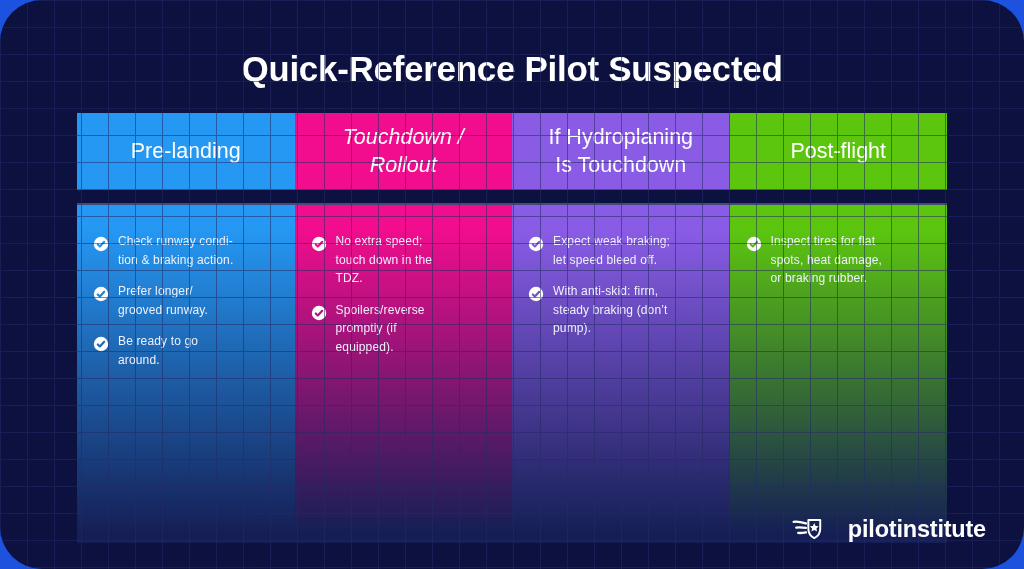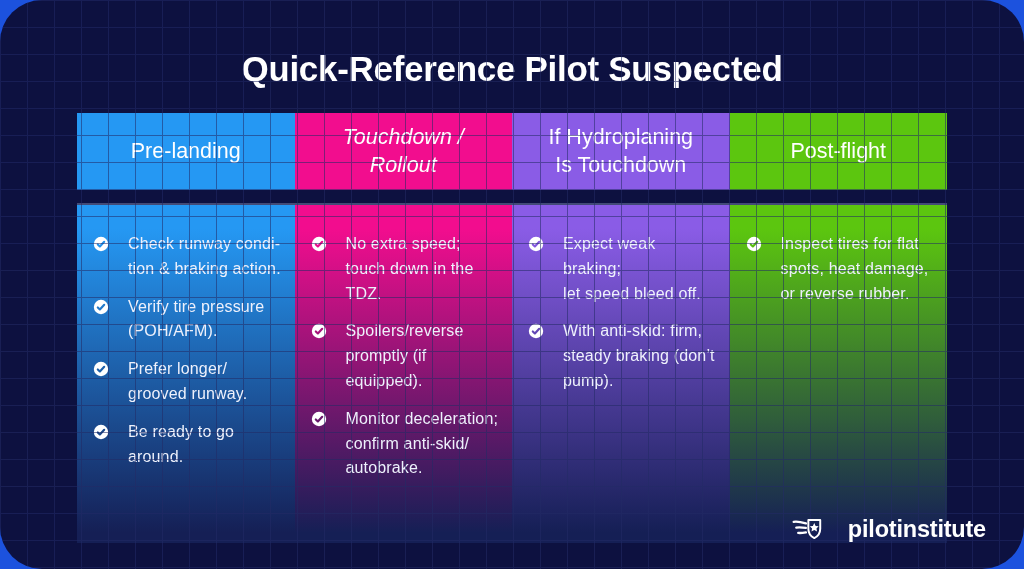--- a/index.html
+++ b/index.html
@@ -32,22 +32,22 @@
     line-height:1.28;white-space:pre-line;
   }
   .bodies{display:flex;margin-top:13px;height:340px}
   .bcell{
     flex:1;box-sizing:border-box;
     background:linear-gradient(180deg,var(--c) 0%,var(--c) 7%,var(--fade,#151f55) 97%);
     border-top:2px solid rgba(255,255,255,.2);
     padding:27px 12px 0 16px;
   }
   .item{
-    display:flex;gap:19px;margin-bottom:13px;
-    color:#eef1fc;font-size:16px;line-height:1.55;letter-spacing:.15px;
+    display:flex;gap:9px;margin-bottom:13px;
+    color:#eef1fc;font-size:12px;line-height:1.55;letter-spacing:.15px;
   }
   .check{flex:0 0 auto;margin-top:4px}
   .itext{white-space:pre-line}
   .logo{
     position:absolute;right:38px;bottom:25px;z-index:6;
     display:flex;align-items:center;gap:20px;
   }
   .logo-text{color:#fff;font-size:23.5px;font-weight:700;letter-spacing:-.2px}
 </style>
 </head>
@@ -70,31 +70,20 @@
           <div class="item">
             <svg class="check" width="16" height="16" viewBox="0 0 24 24">
               <mask id="ck-0-0">
                 <rect width="24" height="24" fill="#fff"></rect>
                 <path d="M7.2 12.6l3.1 3.1 6.5-7" fill="none" stroke="#000" stroke-width="3.2" stroke-linecap="round" stroke-linejoin="round"></path>
               </mask>
               <circle cx="12" cy="12" r="10.8" fill="#fff" mask="url(#ck-0-0)"></circle>
             </svg>
             <span class="itext">Check runway condi-
 tion &amp; braking action.</span>
-          </div>
-          <div class="item">
-            <svg class="check" width="16" height="16" viewBox="0 0 24 24">
-              <mask id="ck-0-1">
-                <rect width="24" height="24" fill="#fff"></rect>
-                <path d="M7.2 12.6l3.1 3.1 6.5-7" fill="none" stroke="#000" stroke-width="3.2" stroke-linecap="round" stroke-linejoin="round"></path>
-              </mask>
-              <circle cx="12" cy="12" r="10.8" fill="#fff" mask="url(#ck-0-1)"></circle>
-            </svg>
-            <span class="itext">Verify tire pressure
-(POH/AFM).</span>
           </div>
           <div class="item">
             <svg class="check" width="16" height="16" viewBox="0 0 24 24">
               <mask id="ck-0-2">
                 <rect width="24" height="24" fill="#fff"></rect>
                 <path d="M7.2 12.6l3.1 3.1 6.5-7" fill="none" stroke="#000" stroke-width="3.2" stroke-linecap="round" stroke-linejoin="round"></path>
               </mask>
               <circle cx="12" cy="12" r="10.8" fill="#fff" mask="url(#ck-0-2)"></circle>
             </svg>
             <span class="itext">Prefer longer/
@@ -130,32 +119,20 @@
               <mask id="ck-1-1">
                 <rect width="24" height="24" fill="#fff"></rect>
                 <path d="M7.2 12.6l3.1 3.1 6.5-7" fill="none" stroke="#000" stroke-width="3.2" stroke-linecap="round" stroke-linejoin="round"></path>
               </mask>
               <circle cx="12" cy="12" r="10.8" fill="#fff" mask="url(#ck-1-1)"></circle>
             </svg>
             <span class="itext">Spoilers/reverse
 promptly (if
 equipped).</span>
           </div>
-          <div class="item">
-            <svg class="check" width="16" height="16" viewBox="0 0 24 24">
-              <mask id="ck-1-2">
-                <rect width="24" height="24" fill="#fff"></rect>
-                <path d="M7.2 12.6l3.1 3.1 6.5-7" fill="none" stroke="#000" stroke-width="3.2" stroke-linecap="round" stroke-linejoin="round"></path>
-              </mask>
-              <circle cx="12" cy="12" r="10.8" fill="#fff" mask="url(#ck-1-2)"></circle>
-            </svg>
-            <span class="itext">Monitor deceleration;
-confirm anti-skid/
-autobrake.</span>
-          </div>
         </div>
         <div class="bcell" style="--c: #8a5ce6;">
           <div class="item">
             <svg class="check" width="16" height="16" viewBox="0 0 24 24">
               <mask id="ck-2-1">
                 <rect width="24" height="24" fill="#fff"></rect>
                 <path d="M7.2 12.6l3.1 3.1 6.5-7" fill="none" stroke="#000" stroke-width="3.2" stroke-linecap="round" stroke-linejoin="round"></path>
               </mask>
               <circle cx="12" cy="12" r="10.8" fill="#fff" mask="url(#ck-2-1)"></circle>
             </svg>
@@ -179,21 +156,21 @@
           <div class="item">
             <svg class="check" width="16" height="16" viewBox="0 0 24 24">
               <mask id="ck-3-0">
                 <rect width="24" height="24" fill="#fff"></rect>
                 <path d="M7.2 12.6l3.1 3.1 6.5-7" fill="none" stroke="#000" stroke-width="3.2" stroke-linecap="round" stroke-linejoin="round"></path>
               </mask>
               <circle cx="12" cy="12" r="10.8" fill="#fff" mask="url(#ck-3-0)"></circle>
             </svg>
             <span class="itext">Inspect tires for flat
 spots, heat damage,
-or reverse rubber.</span>
+or braking rubber.</span>
           </div>
         </div>
       </div>
   </div>
 
   <div class="logo">
     <svg width="36" height="29" viewBox="0 0 44 34">
       <g stroke="#fff" stroke-linecap="round" fill="none">
         <path d="M17 9.5 C 10 7.5, 5 7, 2 7.6" stroke-width="2.8"></path>
         <path d="M17 15 C 11.5 14.2, 7.5 14.2, 5.2 14.6" stroke-width="2.8"></path>

